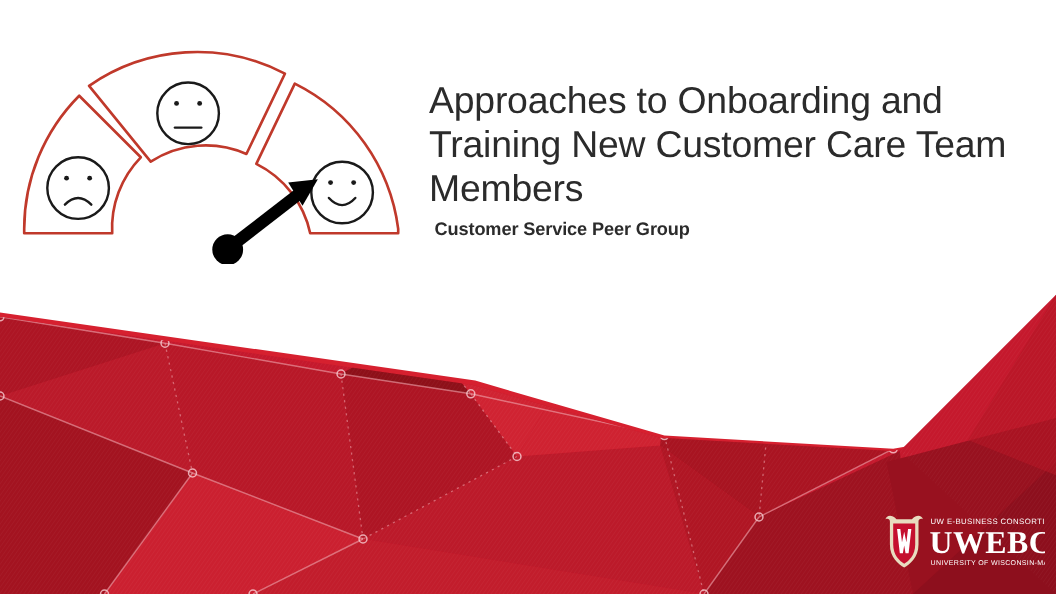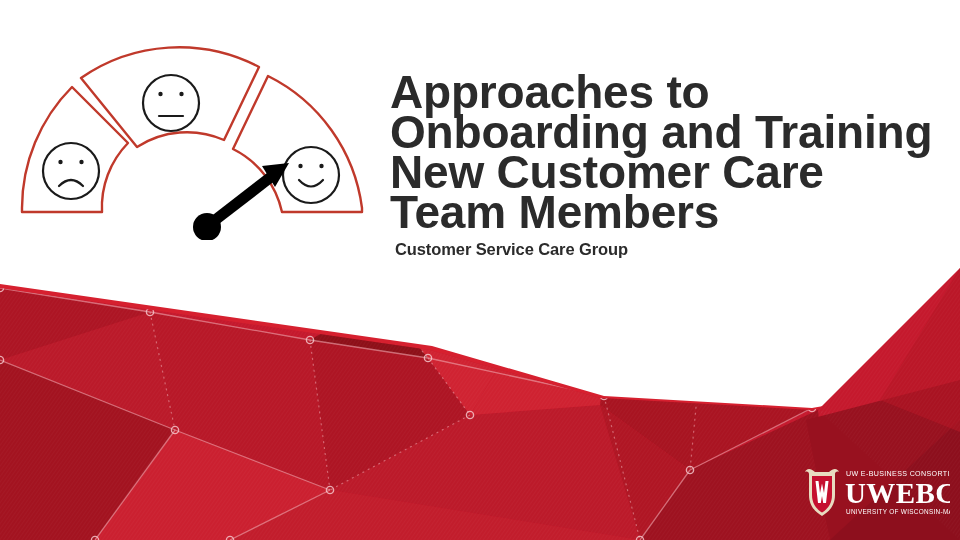--- a/index.html
+++ b/index.html
@@ -35,23 +35,23 @@
 
   
   #title-block {
     position: absolute;
     left: 390px;
     top: 72px;
     width: 556px;
   }
   #slide-title {
     margin: 0;
-    font-size: 46px;
+    font-size: 34px;
     line-height: 40px;
-    font-weight: bold;
+    font-weight: normal;
     color: #2b2b2b;
     letter-spacing: -0.2px;
   }
   #slide-subtitle {
     margin: 8px 0 0 5px;
     font-size: 16.5px;
     font-weight: bold;
     color: #2b2b2b;
     letter-spacing: -0.1px;
   }
@@ -205,21 +205,21 @@
 
     <g>
       <line x1="196" y1="184" x2="262" y2="133" stroke="#000000" stroke-width="11" stroke-linecap="butt"></line>
       <polygon points="275,123 248,126 261,147" fill="#000000"></polygon>
       <circle cx="193" cy="187" r="14" fill="#000000"></circle>
     </g>
   </svg>
 
   <div id="title-block">
     <h1 id="slide-title">Approaches to Onboarding and Training New Customer Care Team Members</h1>
-    <div id="slide-subtitle">Customer Service Care Group</div>
+    <div id="slide-subtitle">Customer Service Peer Group</div>
   </div>
 
   <svg id="uwebc-logo" viewBox="0 0 155 60" width="155" height="60" xmlns="http://www.w3.org/2000/svg">
 
     <g>
       <path d="M20,9 C15,4 11,6 10,9 C12,8 14,9 14,11 L14,32 C14,44 22,50 27,53 C32,50 40,44 40,32 L40,11 C40,9 42,8 44,9 C43,6 39,4 34,9 Z" fill="#e8dcc0"></path>
       <path d="M17,13 L37,13 L37,32 C37,42 31,47 27,49.5 C23,47 17,42 17,32 Z" fill="#c5102f"></path>
       <path d="M20.5,18 L23.5,18 L25,30 L27,20.5 L29,30 L30.5,18 L33.5,18 L31,40 L28.2,40 L27,33 L25.8,40 L23,40 Z" fill="#ffffff"></path>
     </g>
 

